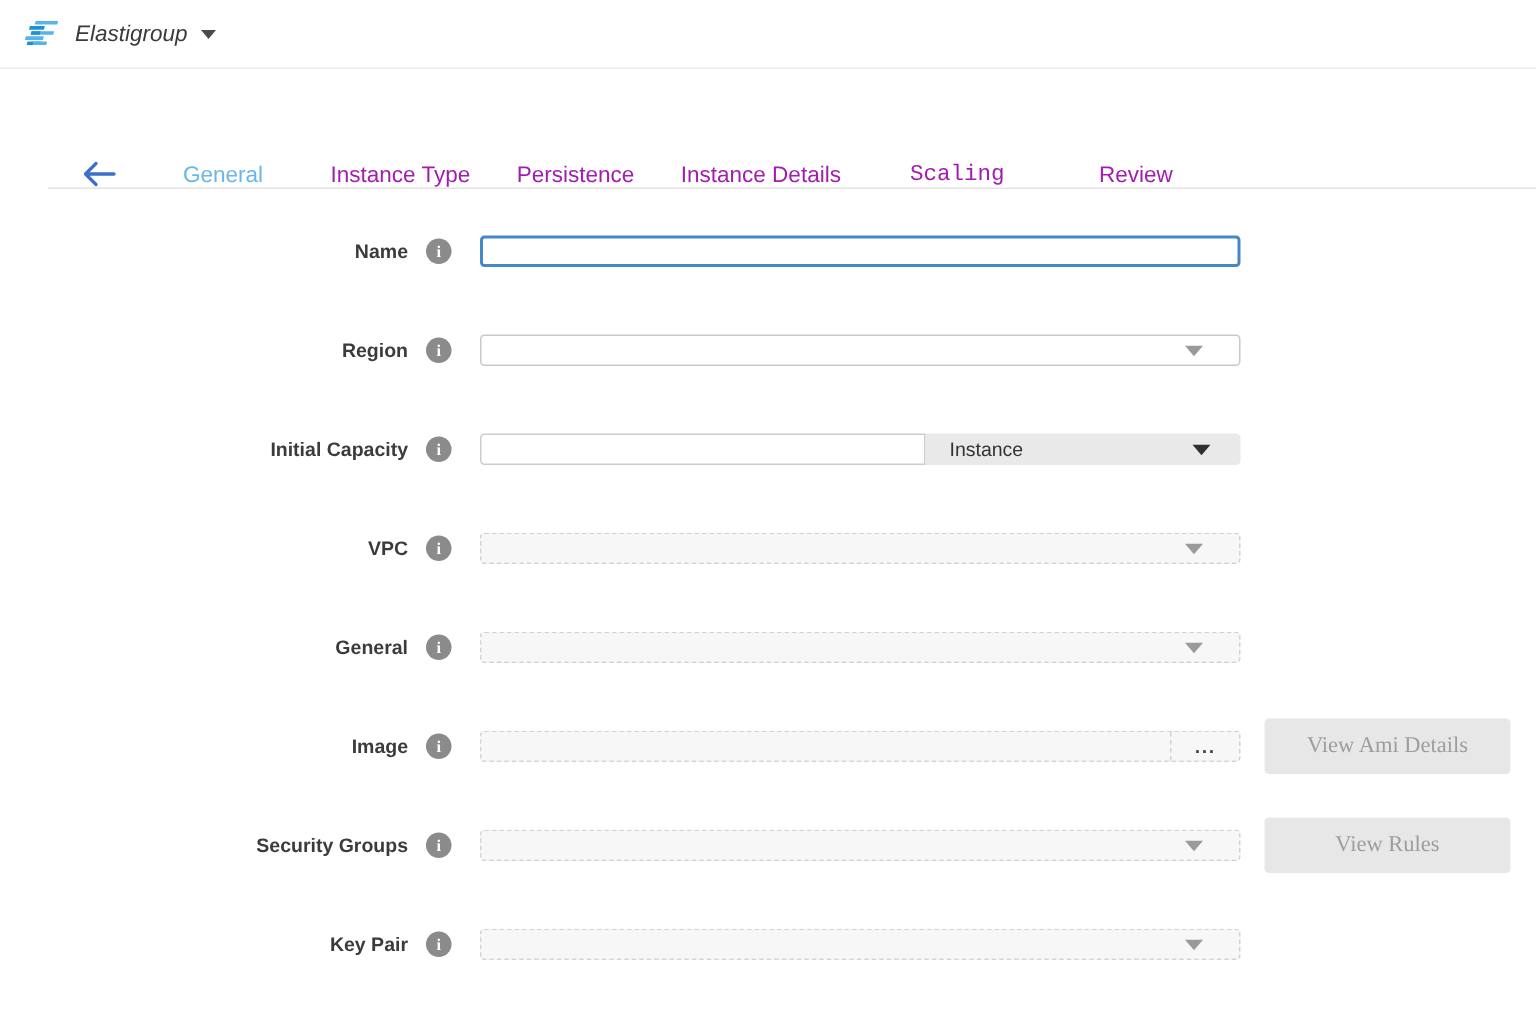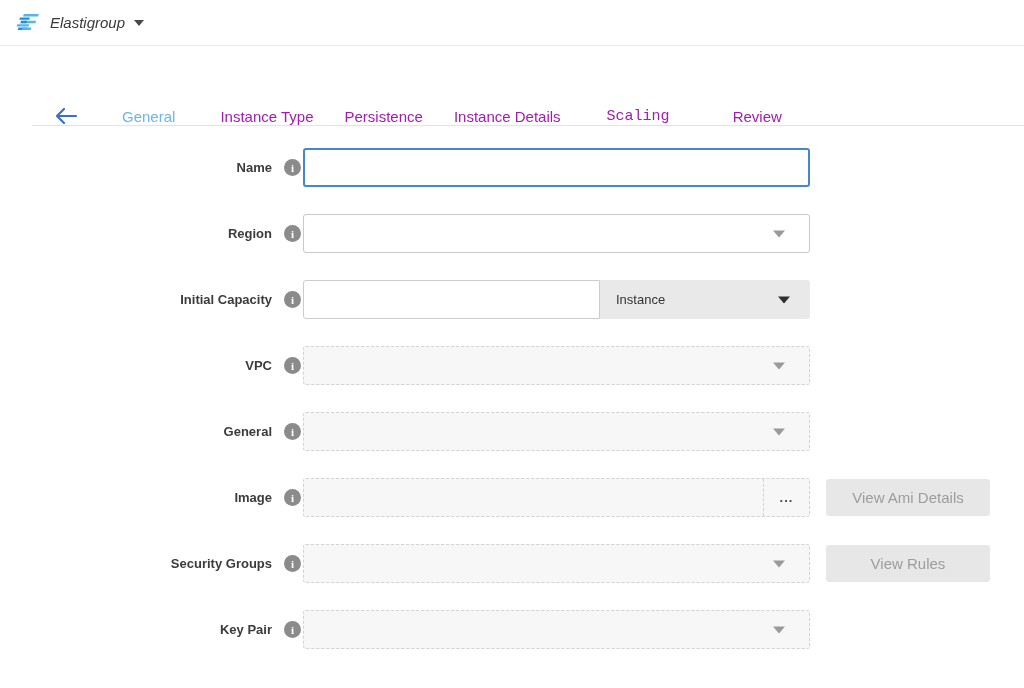--- a/index.html
+++ b/index.html
@@ -32,21 +32,21 @@
   
   .form { margin-top:22px; }
   .row { display:flex; align-items:center; height:39px; margin-bottom:27px;padding-left:20px; }
   .label-cell { width:252px; text-align:right; font-size:13px; font-weight:bold;
                 color:#3b3b3b; }
   .info-icon { width:17px; height:17px; min-width:17px; border-radius:50%;
                background:#8b8b8b; color:#fff; font-size:11px; font-weight:bold;
                display:flex; align-items:center; justify-content:center;
                margin-left:12px; cursor:pointer;
                font-family:"Liberation Serif", serif; }
-  .field-area { margin-left:2px; width:507px; height:39px; position:relative; }
+  .field-area { margin-left:19px; width:507px; height:21px; position:relative; }
 
   input.text-input { width:100%; height:100%; border:2px solid #4687c9;
                      border-radius:3px; outline:none; font-size:14px; color:#333;
                      padding:0 10px; background:#fff; }
   .select-box { width:100%; height:100%; border:1px solid #c9c9c9; border-radius:3px;
                 background:#fff; position:relative; cursor:pointer; }
   .select-box.disabled, .dis-input { border:1px dashed #d2d2d2; background:#f7f7f7;
                 cursor:default; }
   .dis-input { width:100%; height:100%; border-radius:3px; position:relative; }
   .caret { position:absolute; right:24px; top:50%; transform:translateY(-50%);
@@ -64,21 +64,21 @@
                  cursor:pointer; }
 
   .browse-btn { position:absolute; right:0; top:0; height:100%; width:46px;
                 border-left:1px dashed #d2d2d2; display:flex; align-items:center;
                 justify-content:center; color:#4a4a4a; font-size:13px;
                 font-weight:bold; letter-spacing:1px; cursor:pointer; }
 
   .side-btn { margin-left:16px; width:164px; height:37px; background:#e7e7e7;
               color:#9d9d9d; font-size:15px; border:none; border-radius:3px;
               display:flex; align-items:center; justify-content:center;
-              font-family:Liberation Sans, sans-serif; }
+              font-family:Liberation Serif, serif; }
 </style>
 </head>
 <body>
 
 <div class="topbar">
   <svg class="logo" viewBox="0 0 26 20">
     <g transform="skewX(-14) translate(4,0)">
       <rect x="6" y="1" width="15" height="2.4" fill="#55b4ec"></rect>
       <rect x="3" y="4.4" width="10" height="2.4" fill="#1f8fd6"></rect>
       <rect x="5" y="7.8" width="15" height="2.4" fill="#55b4ec"></rect>

